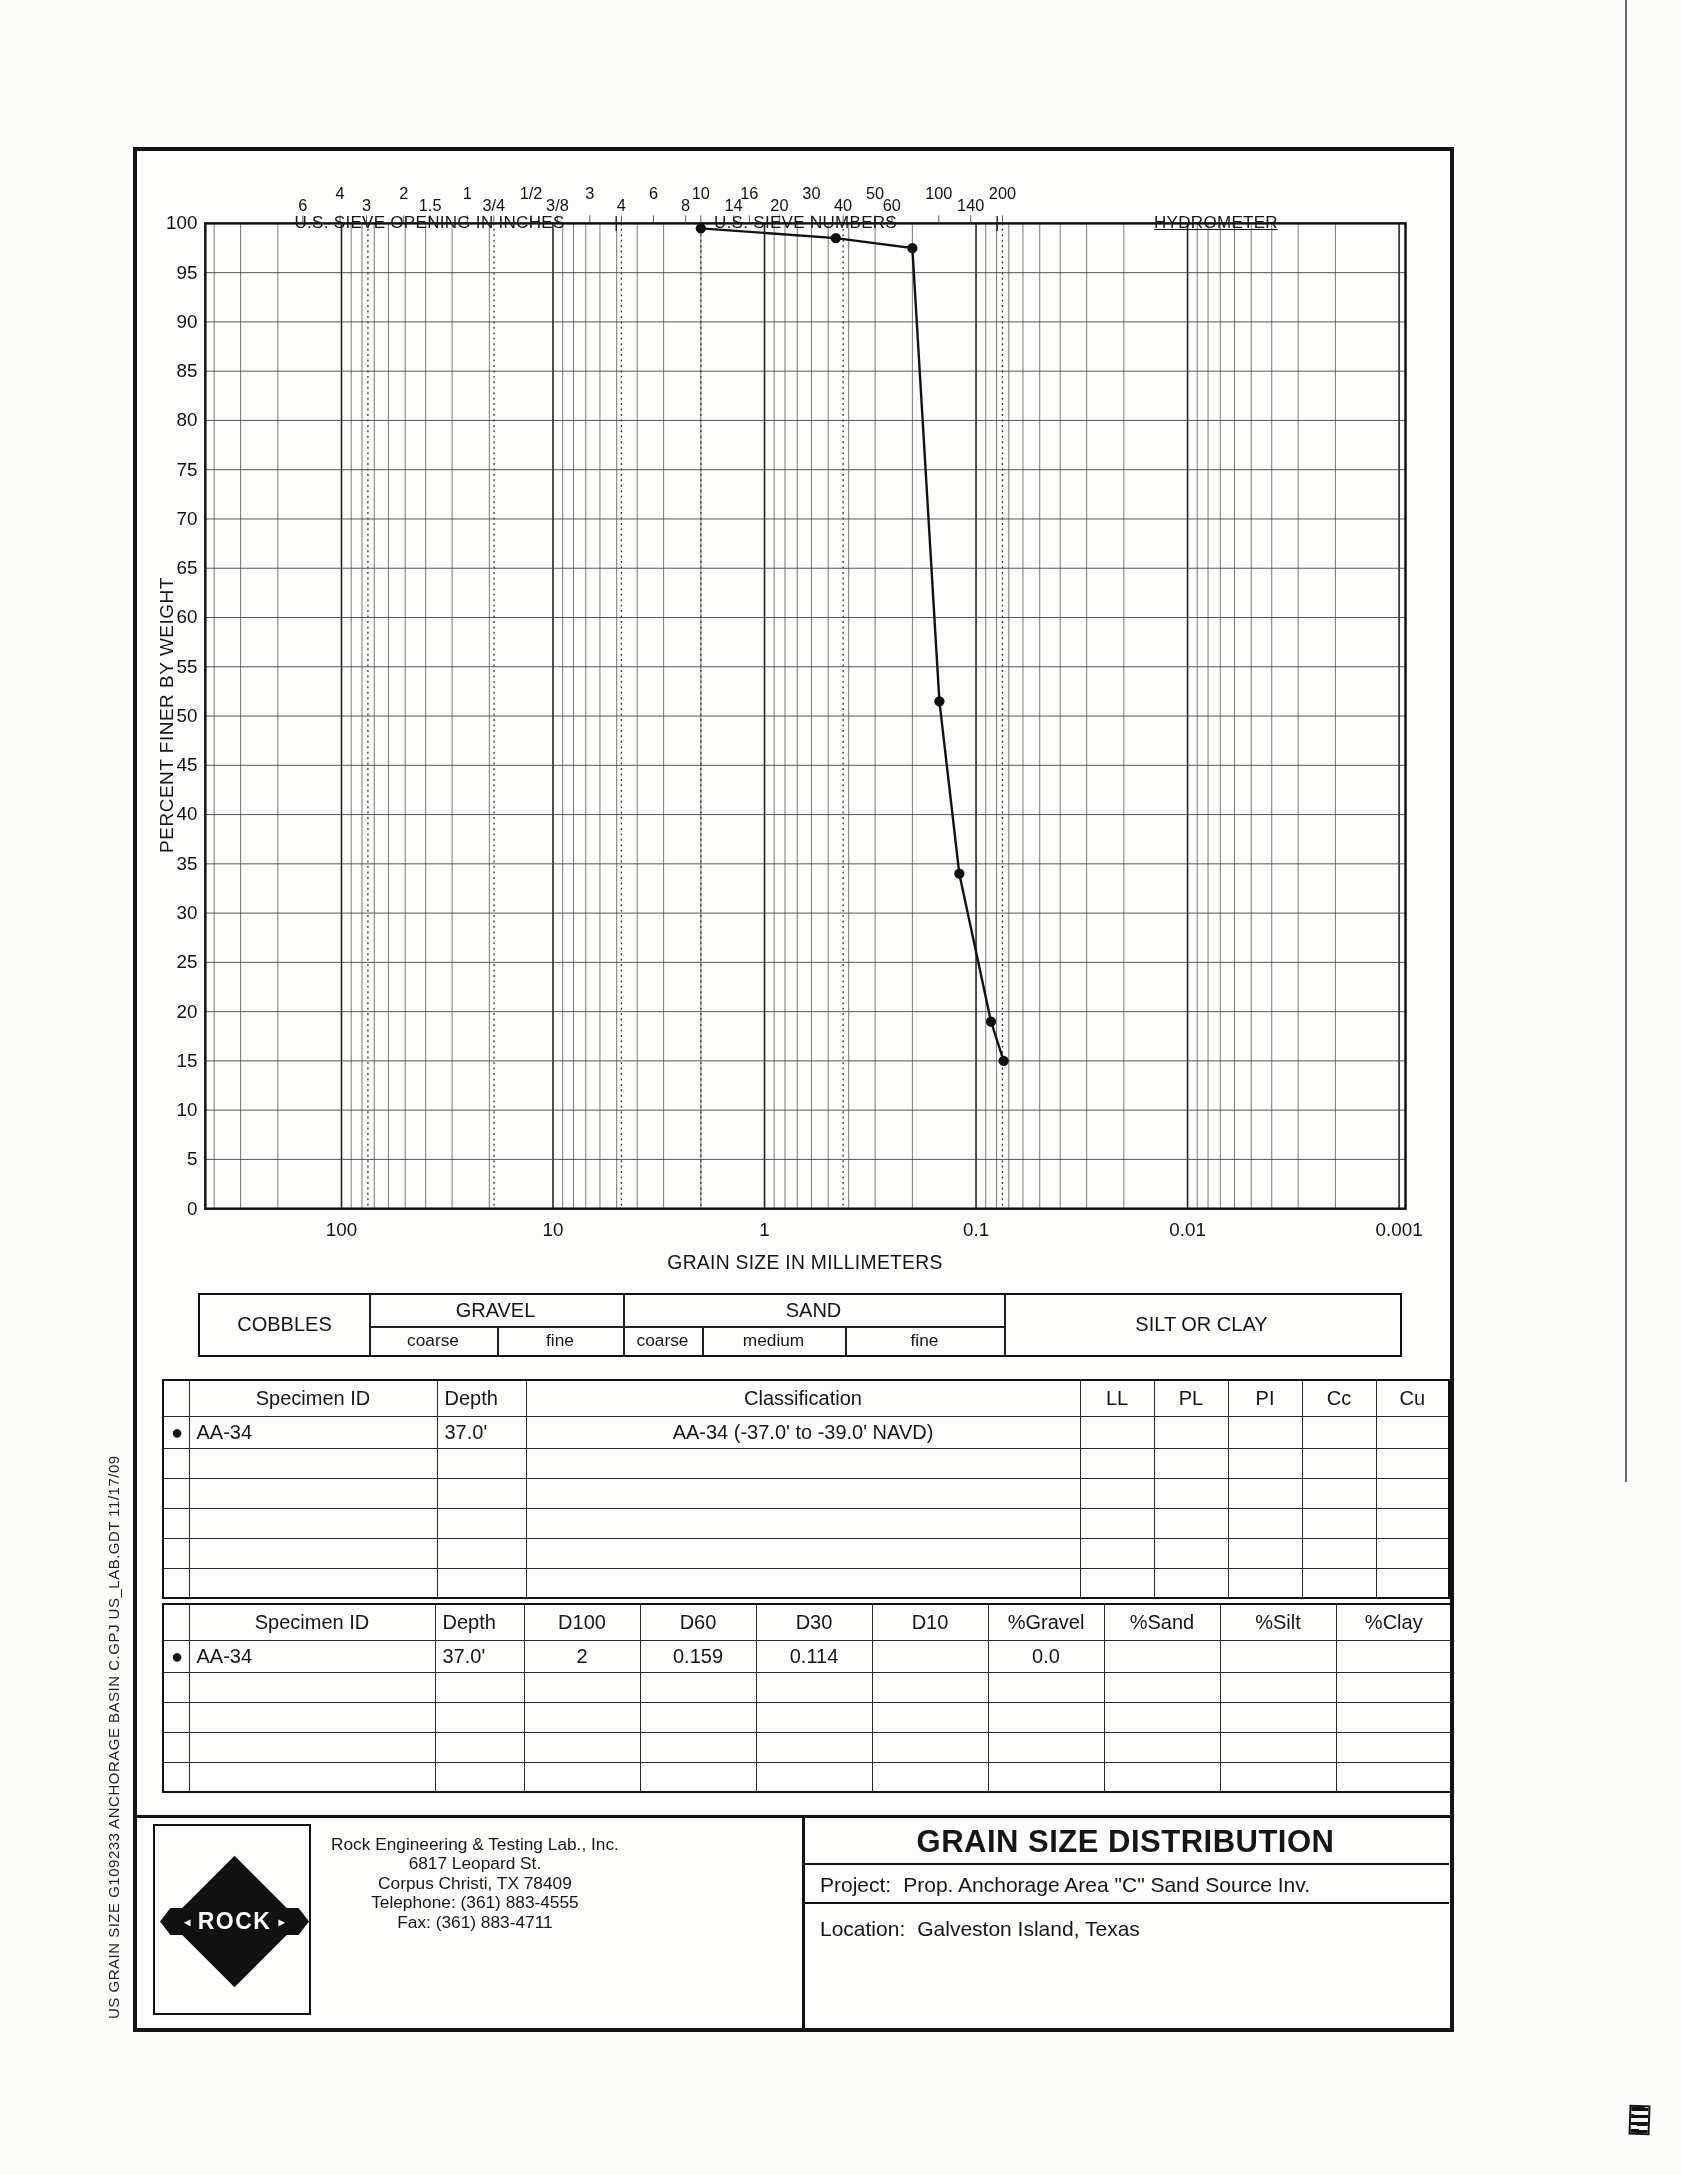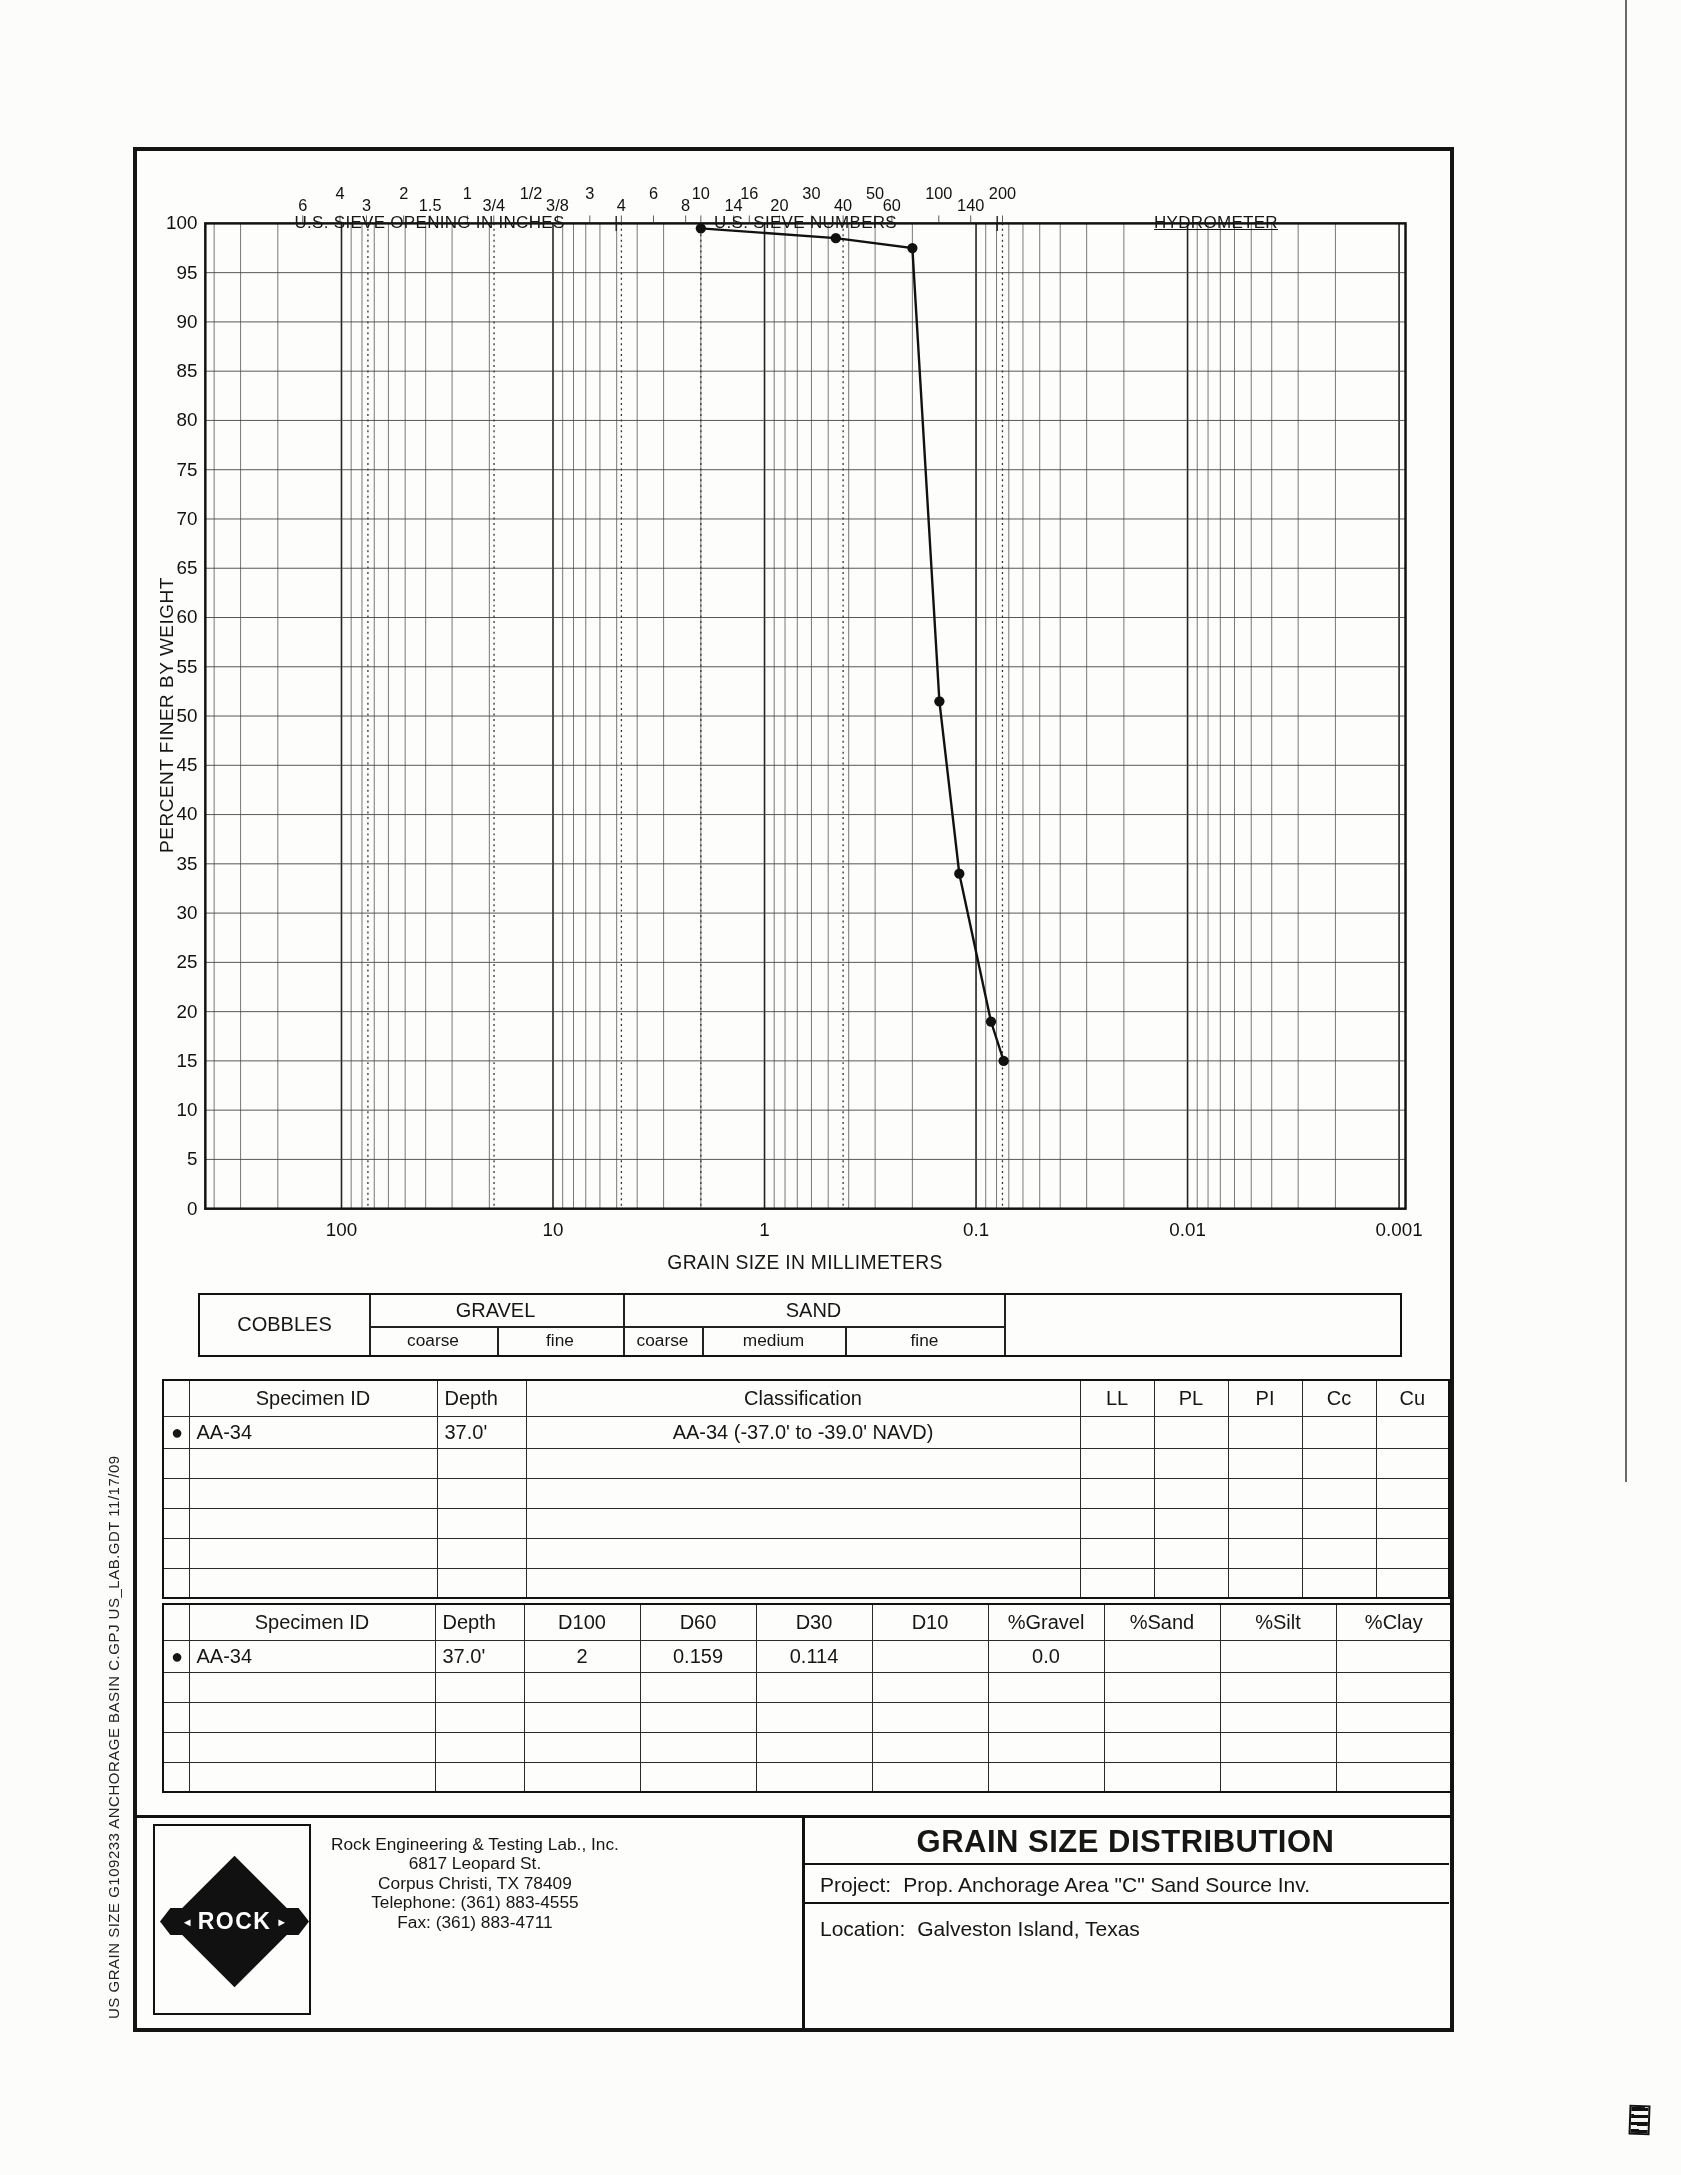--- a/index.html
+++ b/index.html
@@ -255,20 +255,21 @@
       <div class="vl2" style="left:502px"></div>
       <div class="vl2" style="left:645px"></div>
       <span class="band-big" style="left:0;width:169px;top:0;height:59px;line-height:59px;">COBBLES</span>
       <span class="band-big" style="left:169px;width:253px;top:0;height:31px;line-height:30px;">GRAVEL</span>
       <span class="band-small" style="left:169px;width:128px;top:31px;height:29px;line-height:28px;">coarse</span>
       <span class="band-small" style="left:297px;width:126px;top:31px;height:29px;line-height:28px;">fine</span>
       <span class="band-big" style="left:423px;width:381px;top:0;height:31px;line-height:30px;">SAND</span>
       <span class="band-small" style="left:423px;width:79px;top:31px;height:29px;line-height:28px;">coarse</span>
       <span class="band-small" style="left:502px;width:143px;top:31px;height:29px;line-height:28px;">medium</span>
       <span class="band-small" style="left:645px;width:159px;top:31px;height:29px;line-height:28px;">fine</span>
+      <span class="band-big" style="left:804px;width:395px;top:0;height:59px;line-height:59px;">SILT OR CLAY</span>
     </div>
 
     <table class="t" style="left:25px;top:1228px;width:1287px;">
       <colgroup>
         <col style="width:26px">
           <col style="width:248px">
           <col style="width:89px">
           <col style="width:554px">
         <col style="width:74px">
           <col style="width:74px">

